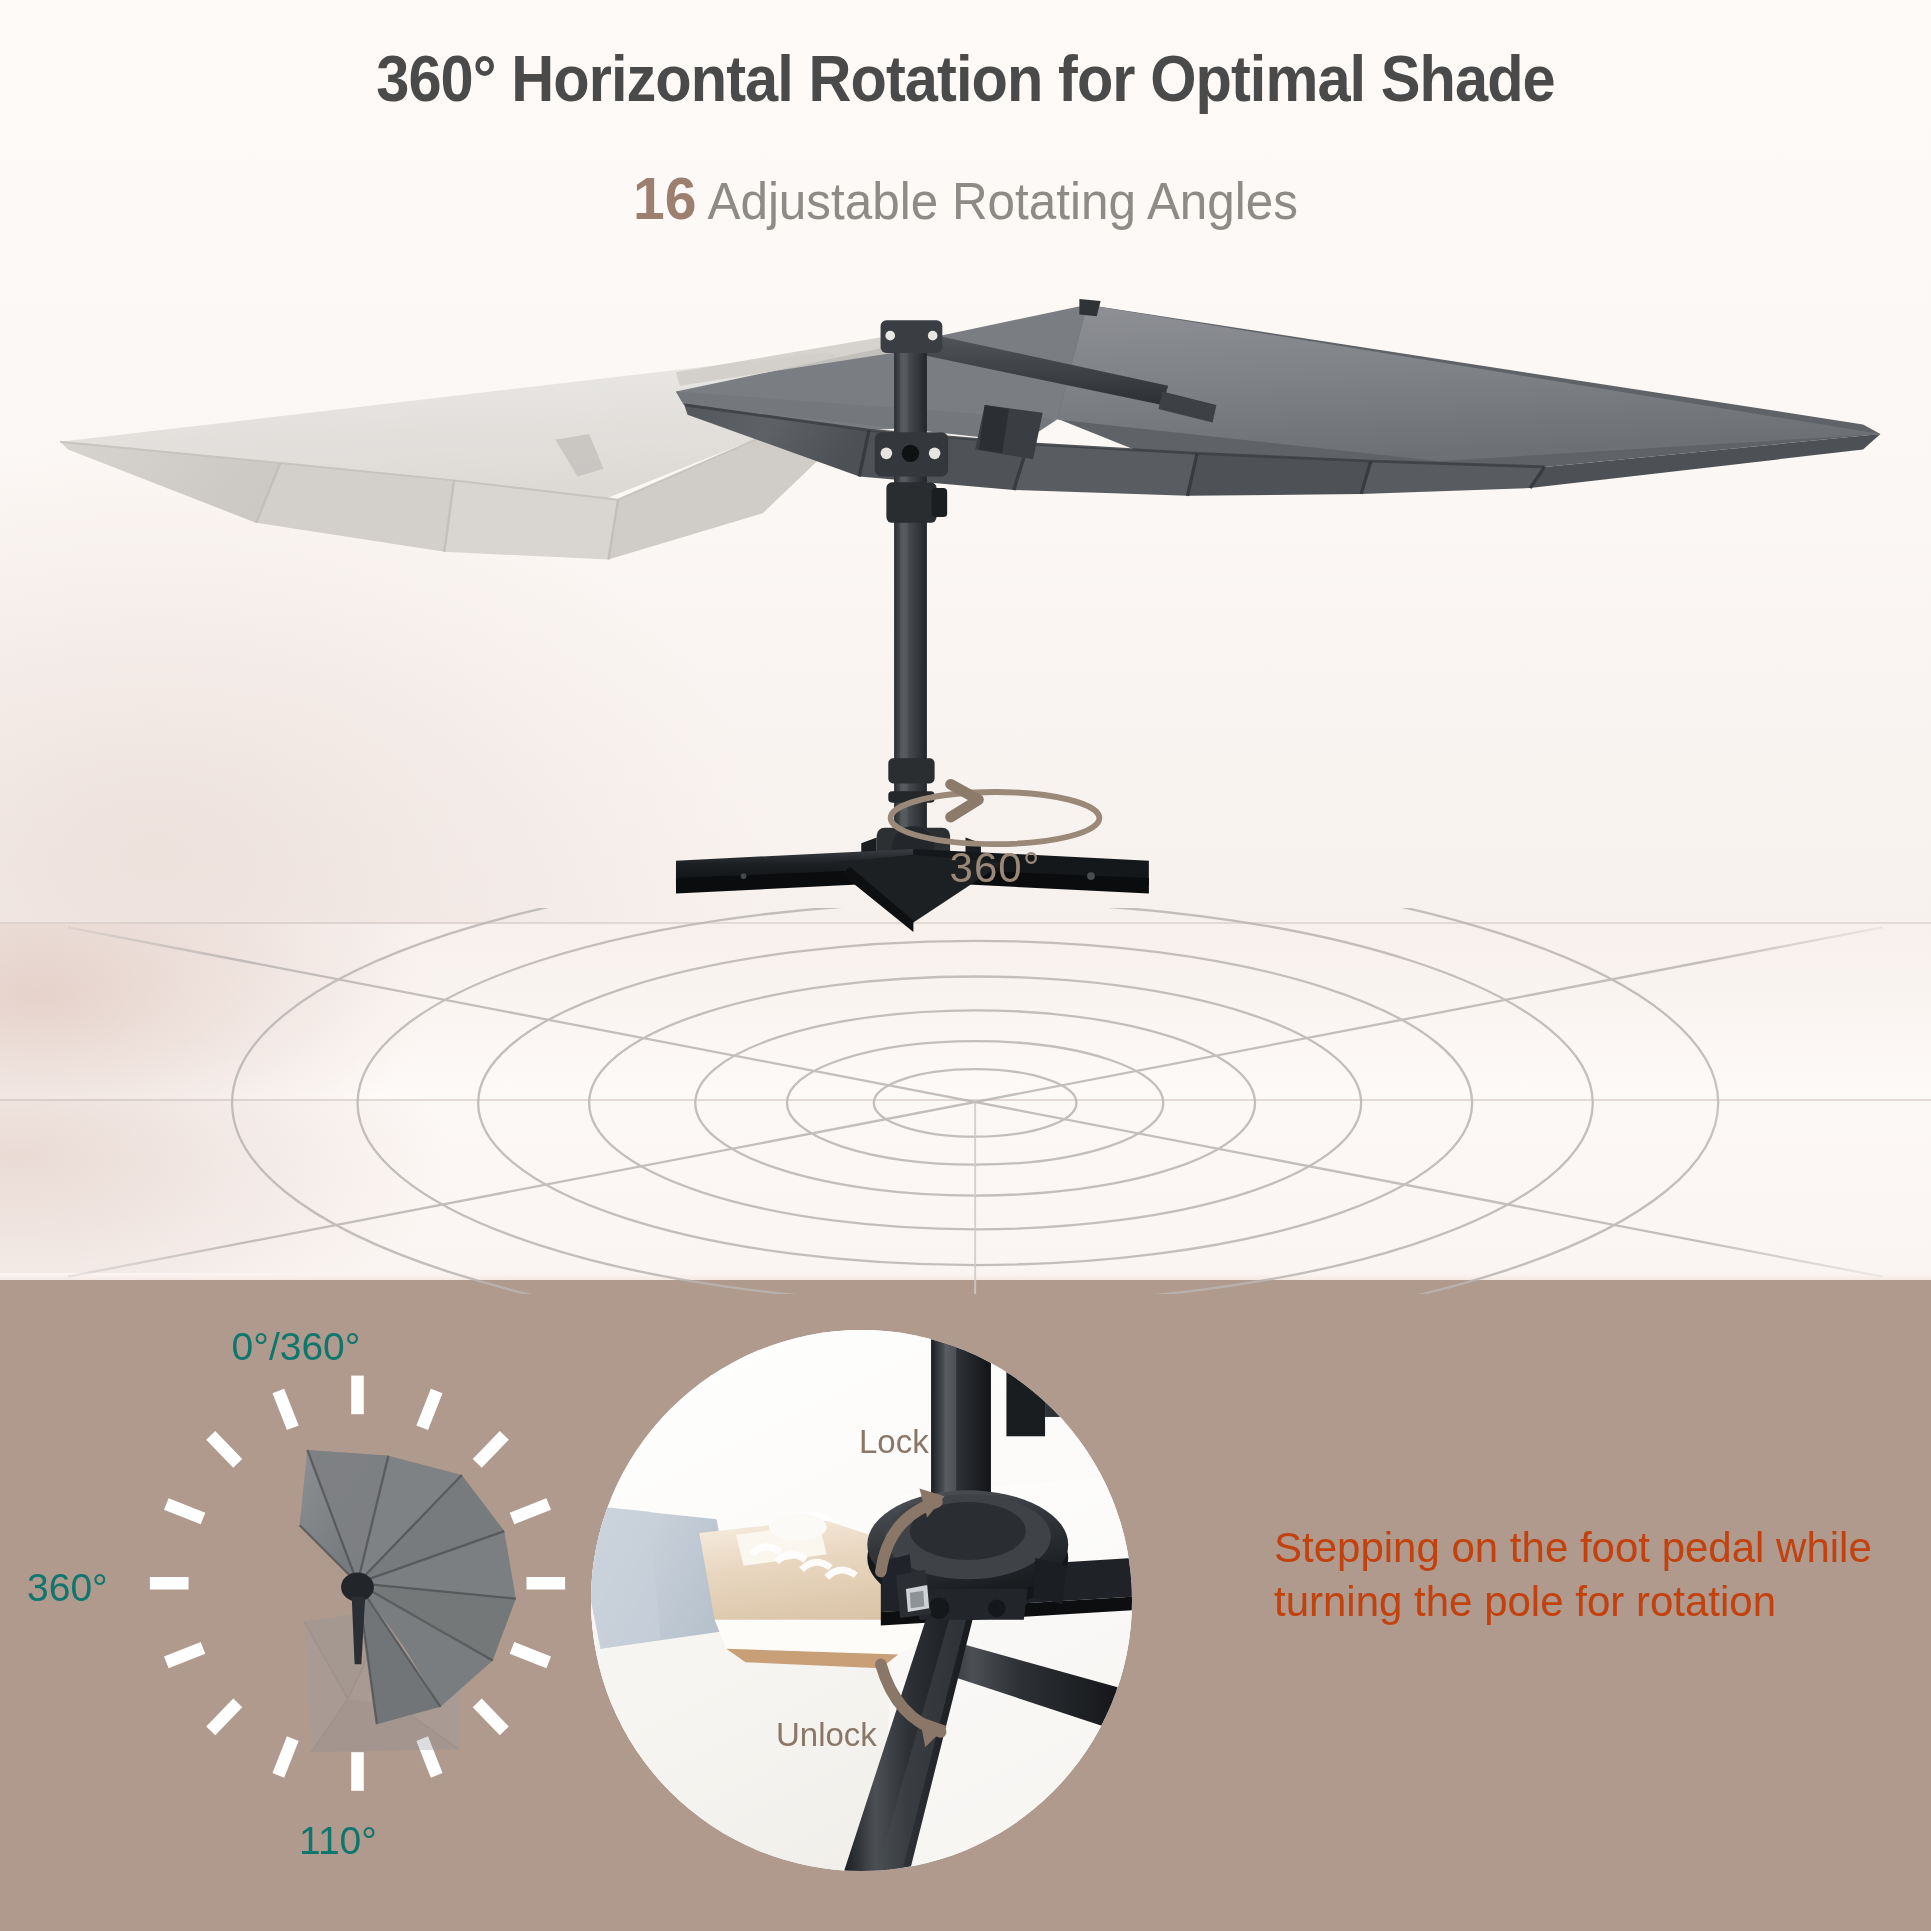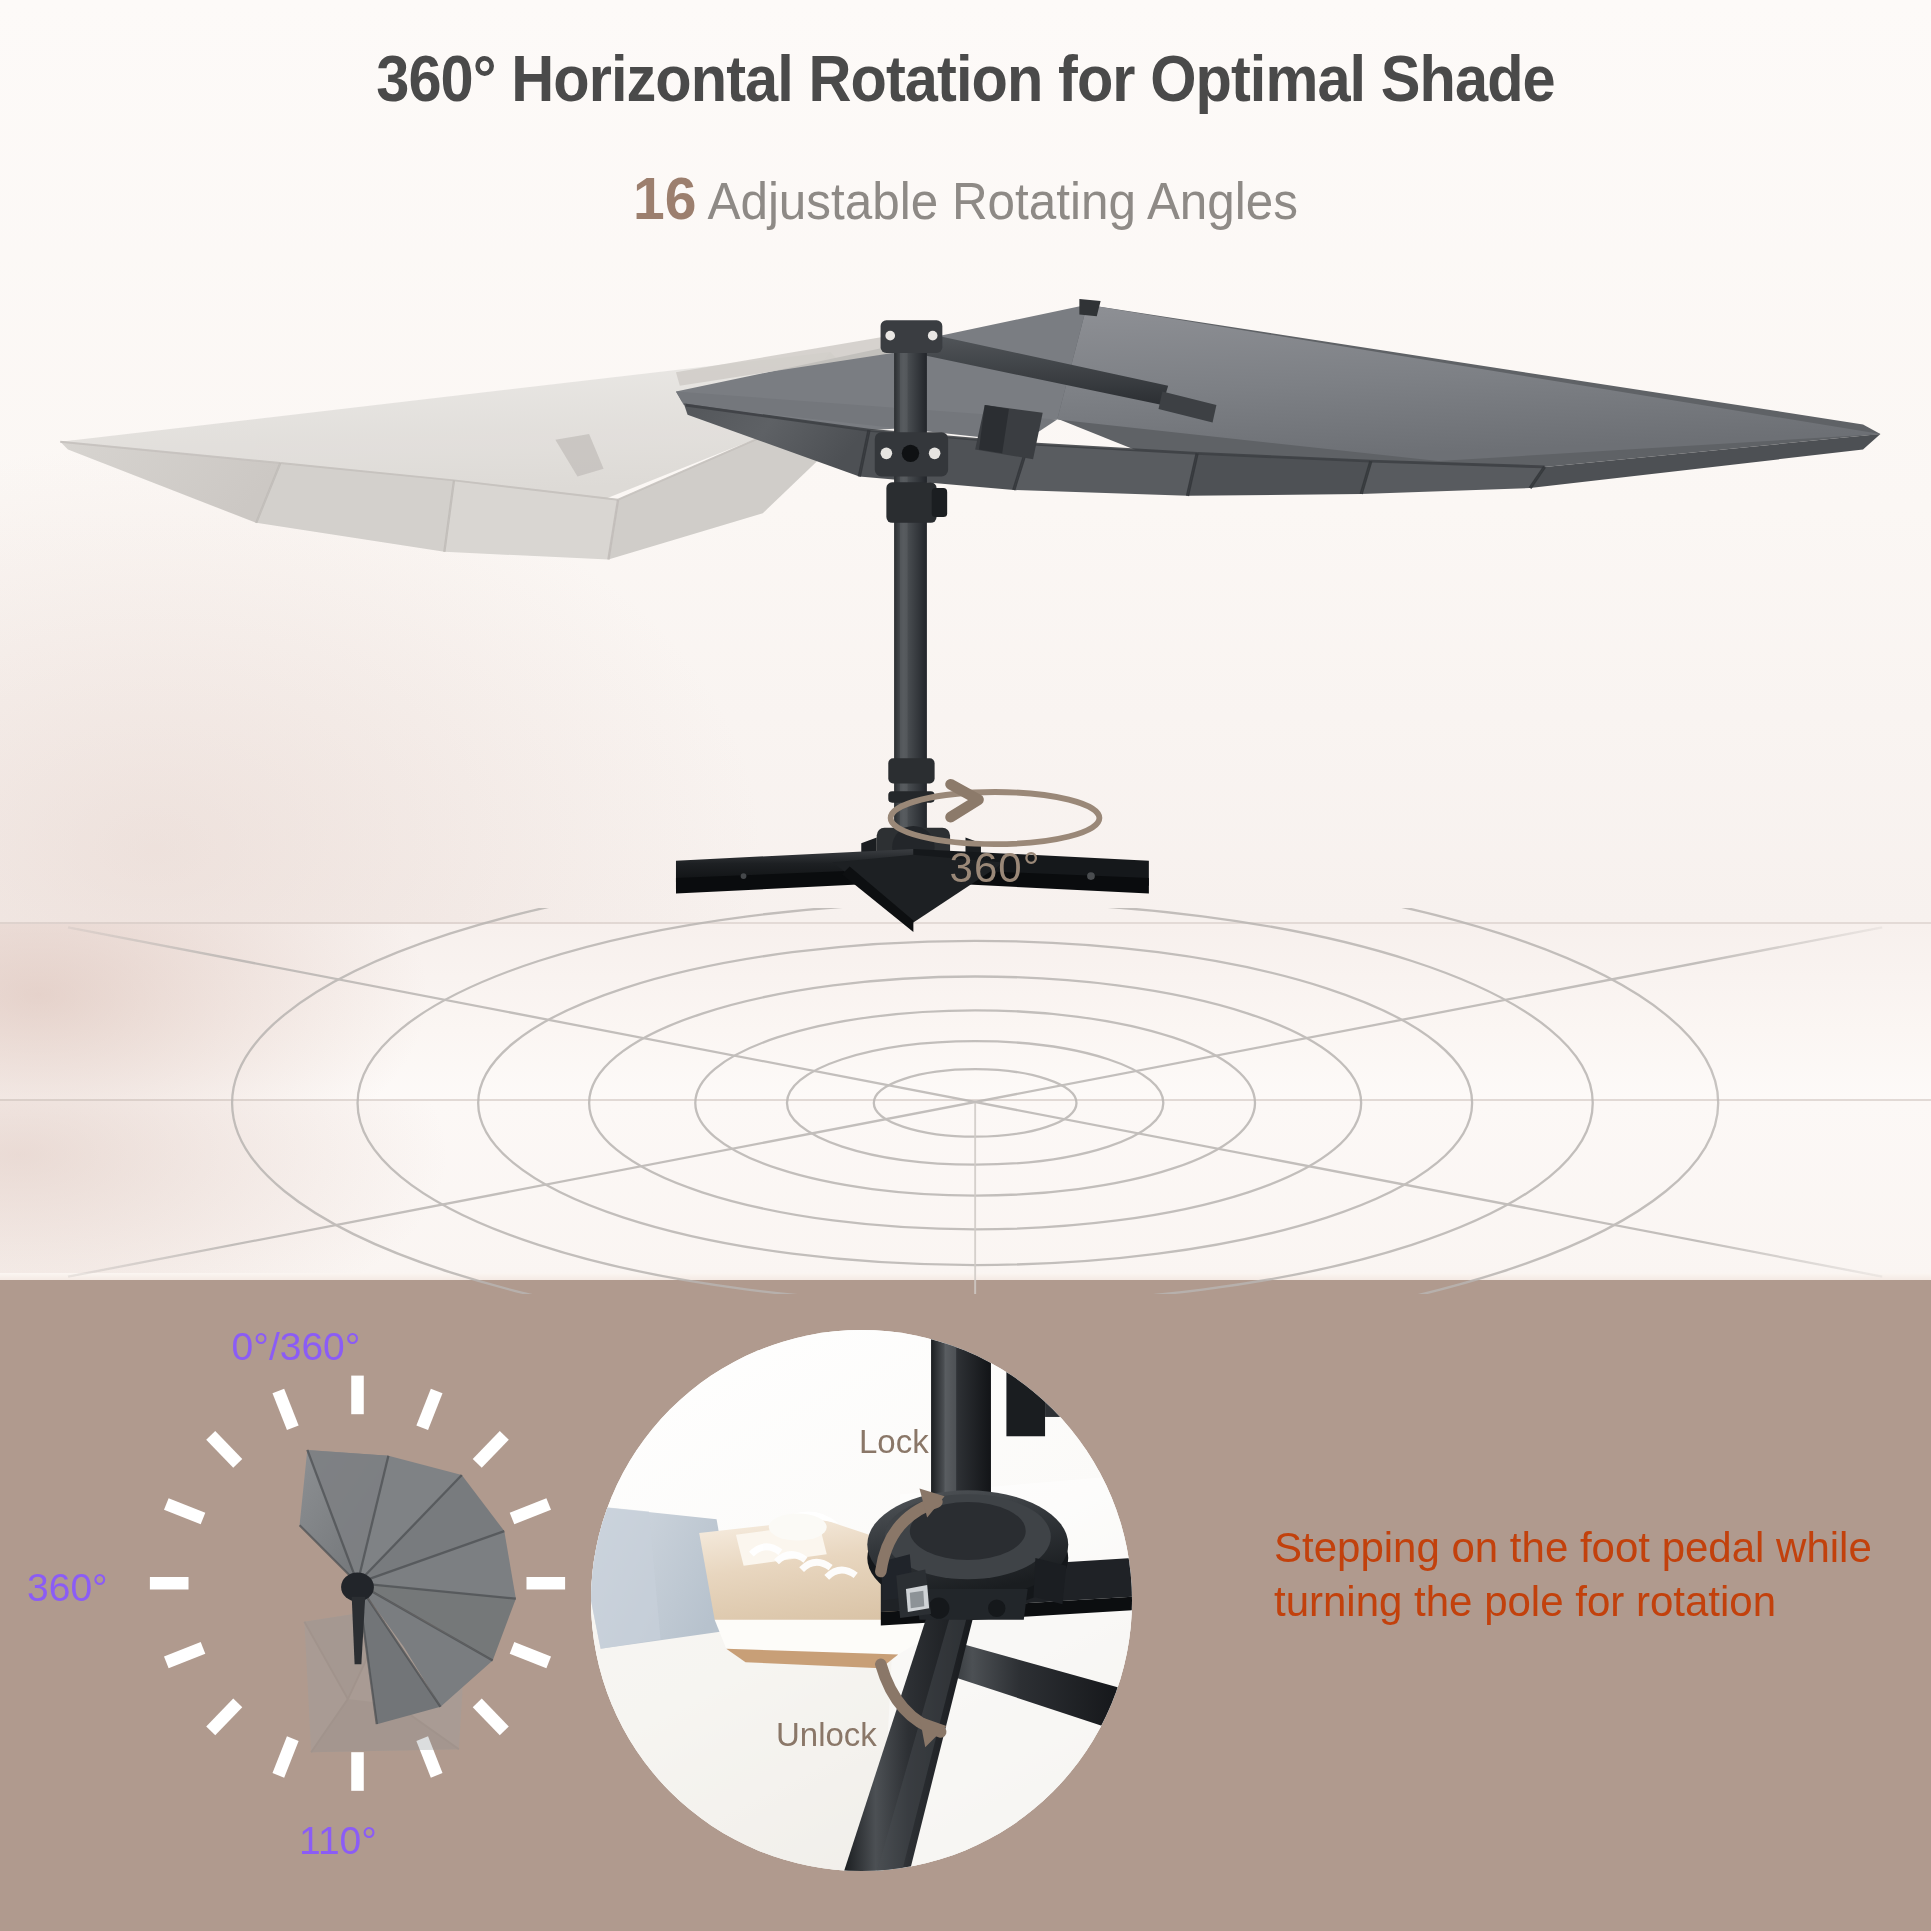--- a/index.html
+++ b/index.html
@@ -70,21 +70,21 @@
   .badge360 {
     position:absolute; left:850px; top:763px; width:290px; height:145px;
   }
   .badge360 .lbl {
     position:absolute; left:0; top:81px; width:290px; text-align:center;
     font-size:42px; color:#9a8878; letter-spacing:1px;
   }
 
   
   .dial { position:absolute; left:58px; top:1308px; width:599px; height:618px; }
-  .dial-lbl { position:absolute; color:#8b5cf6; font-size:39px; white-space:nowrap; }
+  .dial-lbl { position:absolute; color:#0f766e; font-size:39px; white-space:nowrap; }
   .dial-lbl.t0   { left:296px; top:1325px; transform:translateX(-50%); }
   .dial-lbl.t180 { left:338px; top:1819px; transform:translateX(-50%); }
   .dial-lbl.t270 { left:27px;  top:1566px; }
   .dial-lbl.t90  { left:606px; top:1562px; }
 
   
   .photo-circle {
     position:absolute; left:591px; top:1330px; width:541px; height:541px;
     border-radius:50%; overflow:hidden;
     background:linear-gradient(140deg,#ffffff 0%,#fdfdfc 42%,#f2f0ed 100%);

